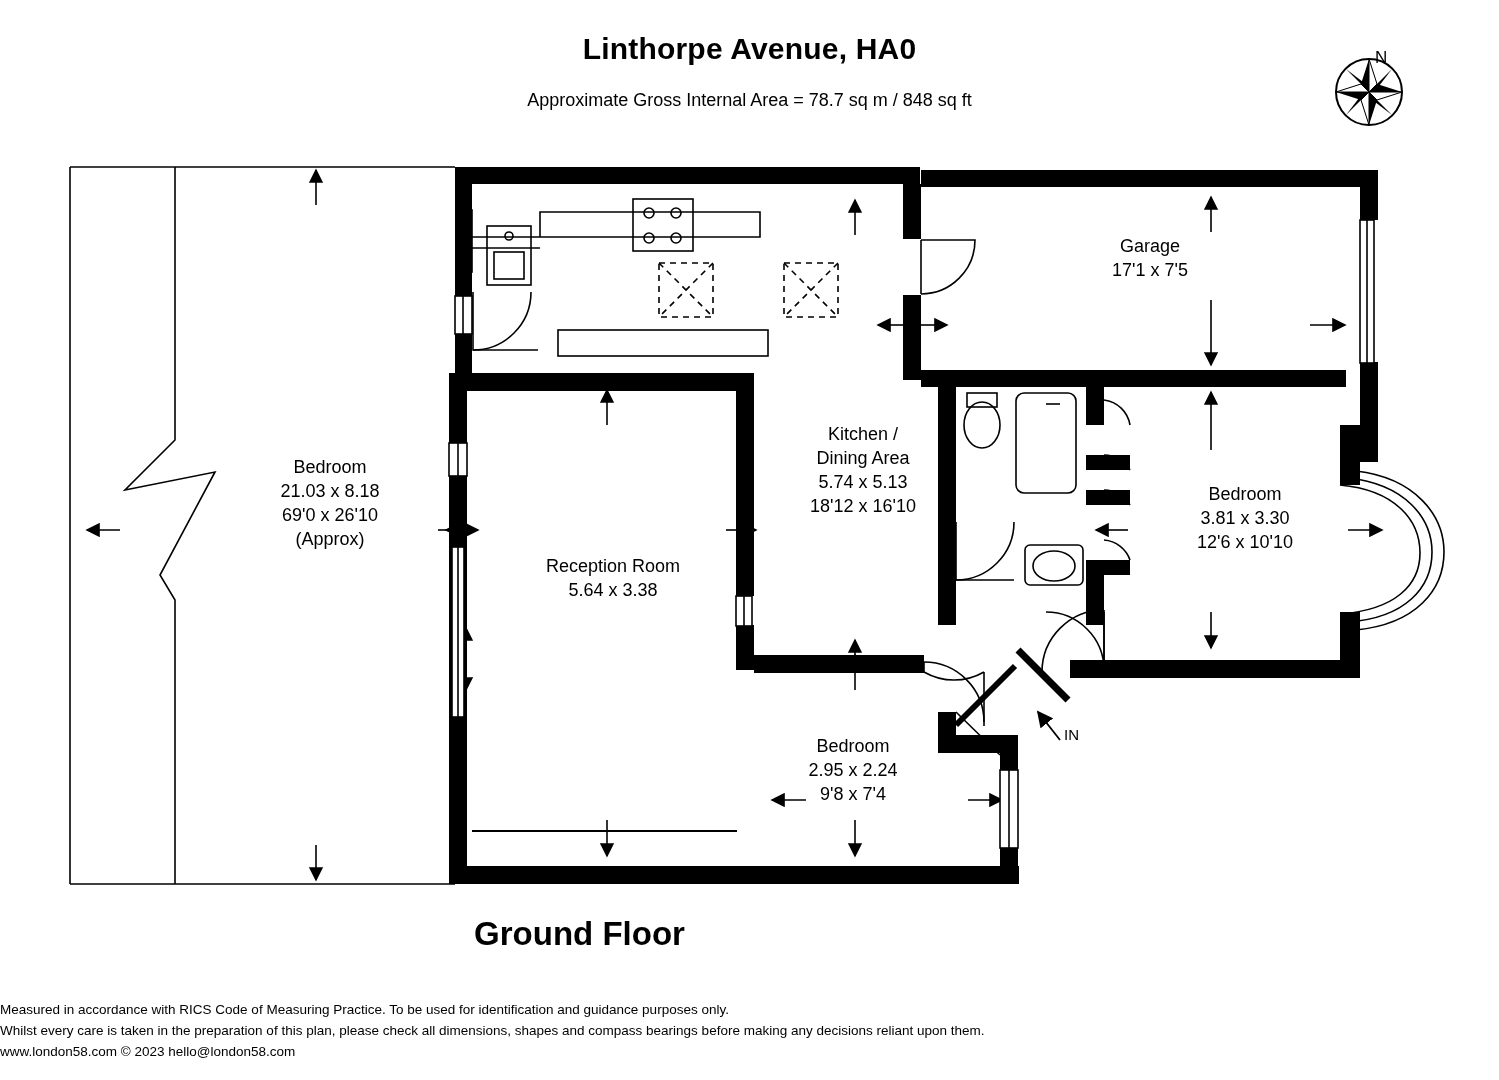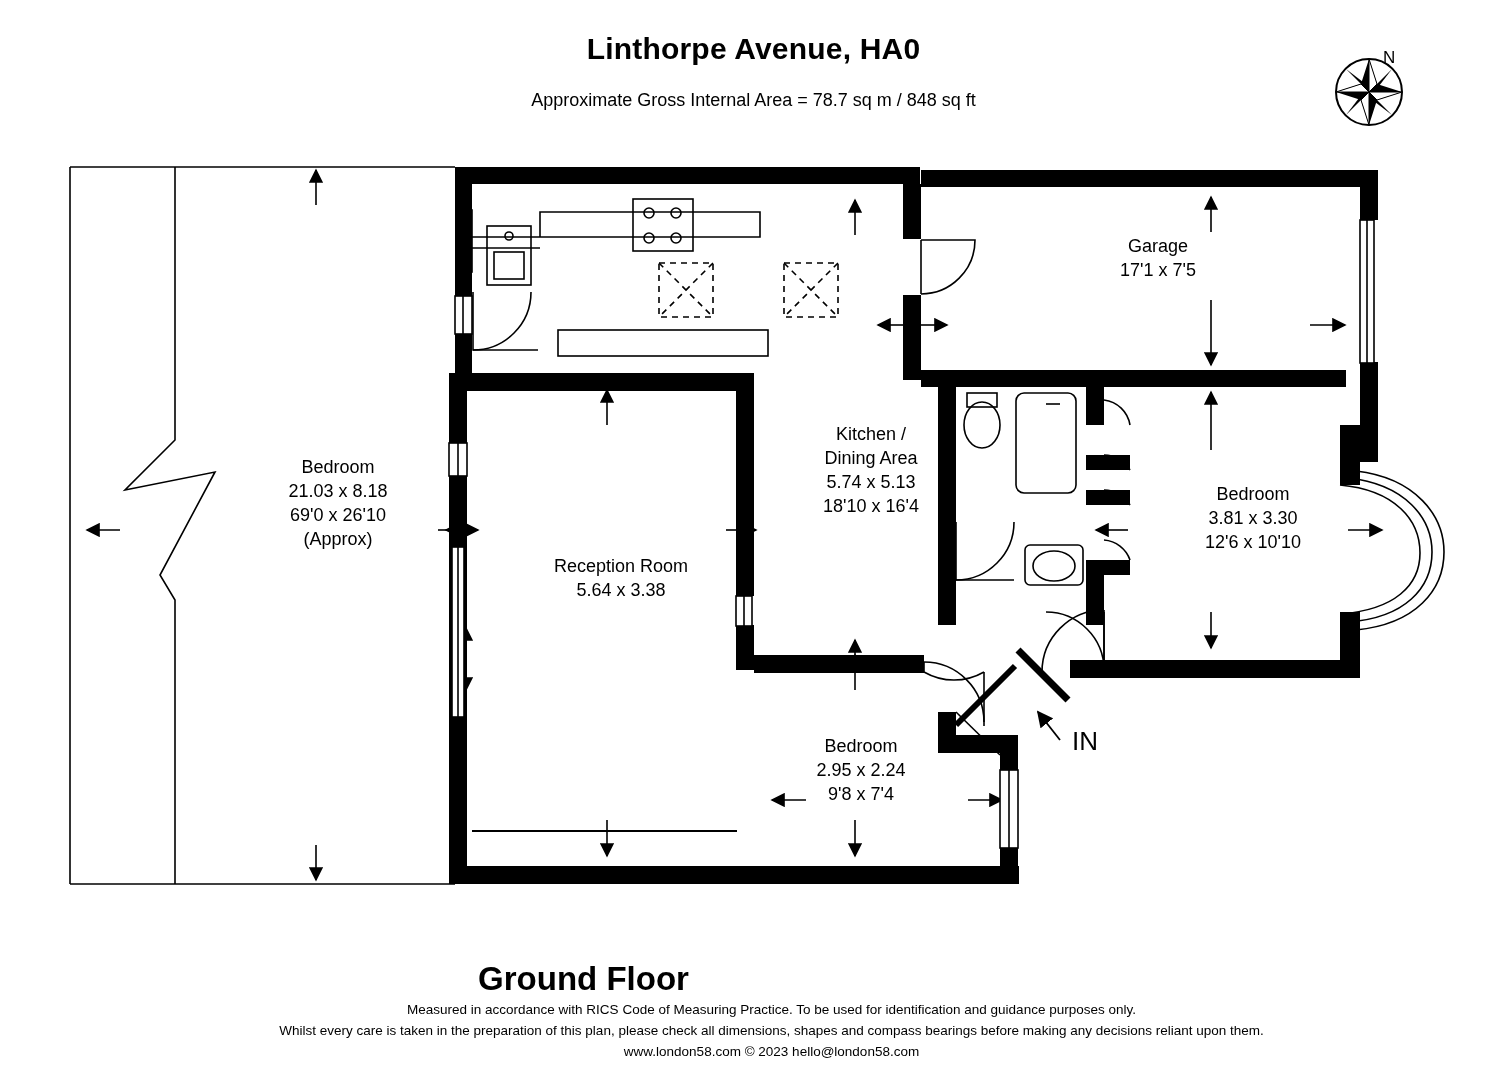--- a/index.html
+++ b/index.html
@@ -11,52 +11,50 @@
     font-family: "Liberation Sans", sans-serif;
     color: #000000;
   }
   #plan {
     position: relative;
     width: 1499px;
     height: 1080px;
     background: #ffffff;
     overflow: hidden;
   }
-  .abs { position: absolute; padding-left: 8px; }
+  .abs { position: absolute; }
 
   
   .title {
     left: 0; right: 0; top: 32px;
     text-align: center;
     font-size: 30px;
     font-weight: bold;
     letter-spacing: 0.2px;
   }
   .subtitle {
     left: 0; right: 0; top: 90px;
     text-align: center;
     font-size: 18px;
   }
 
   
   .floor-label {
-    left: 0; right: 0; top: 960px;
+    left: 0; right: 0; top: 915px;
     text-align: center;
     font-size: 33px;
     font-weight: bold;
   }
   .floor-label span { display: inline-block; transform: translateX(-170px); }
 
   
   .footer {
     left: 0; right: 0; top: 1000px;
-    text-align: center;
     font-size: 13.5px;
     line-height: 1.55;
-    margin-left: 36px;
   }
 
   
   .room-label {
     text-align: center;
     font-size: 18px;
     line-height: 1.33;
     white-space: nowrap;
   }
   .room-label .nm { display: block; }
@@ -291,41 +289,41 @@
     <span class="nm">Bedroom</span>
     <span class="nm">21.03 x 8.18</span>
     <span class="nm">69'0 x 26'10</span>
     <span class="nm">(Approx)</span>
   </div>
 
   <div class="abs room-label" style="left:713px; top:423px; width:300px;">
     <span class="nm">Kitchen /</span>
     <span class="nm">Dining Area</span>
     <span class="nm">5.74 x 5.13</span>
-    <span class="nm">18'10 x 16'4</span>
+    <span class="nm">18'12 x 16'10</span>
   </div>
 
   <div class="abs room-label" style="left:1095px; top:483px; width:300px;">
     <span class="nm">Bedroom</span>
     <span class="nm">3.81 x 3.30</span>
     <span class="nm">12'6 x 10'10</span>
   </div>
 
   <div class="abs room-label" style="left:458px; top:555px; width:310px;">
     <span class="nm">Reception Room</span>
     <span class="nm">5.64 x 3.38</span>
   </div>
 
   <div class="abs room-label" style="left:738px; top:735px; width:230px;">
     <span class="nm">Bedroom</span>
     <span class="nm">2.95 x 2.24</span>
     <span class="nm">9'8 x 7'4</span>
   </div>
 
-  <div class="abs" style="left:1064px; top:726px; font-size:26px;">IN</div>
+  <div class="abs" style="left:1064px; top:726px; font-size:15px;">IN</div>
 
   <div class="abs floor-label"><span>Ground Floor</span></div>
 
   <div class="abs footer">
     <div>Measured in accordance with RICS Code of Measuring Practice. To be used for identification and guidance purposes only.</div>
     <div>Whilst every care is taken in the preparation of this plan, please check all dimensions, shapes and compass bearings before making any decisions reliant upon them.</div>
     <div>www.london58.com © 2023 hello@london58.com</div>
   </div>
 
 </div>

